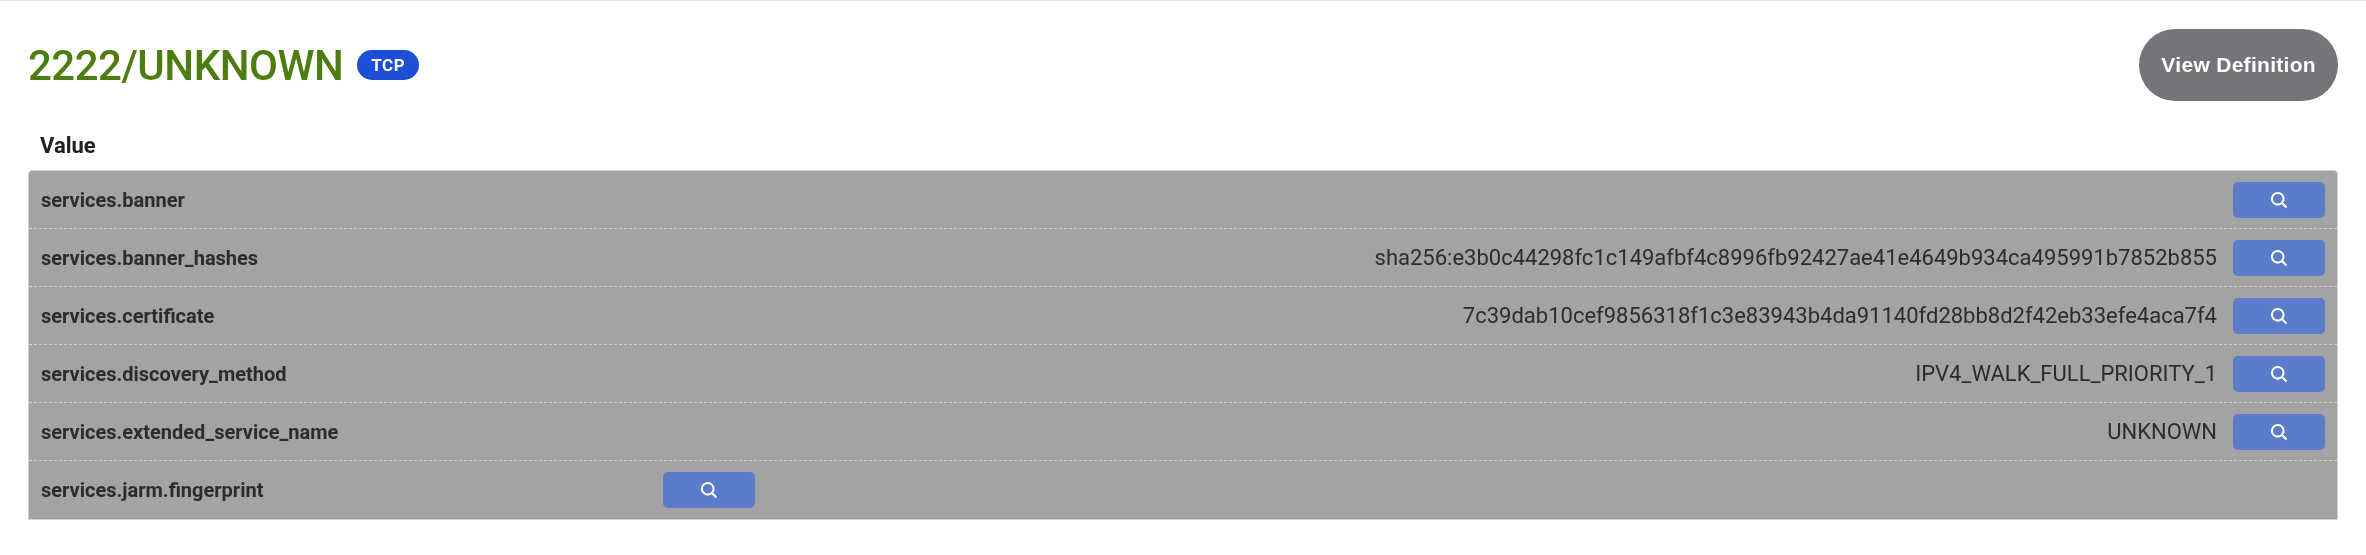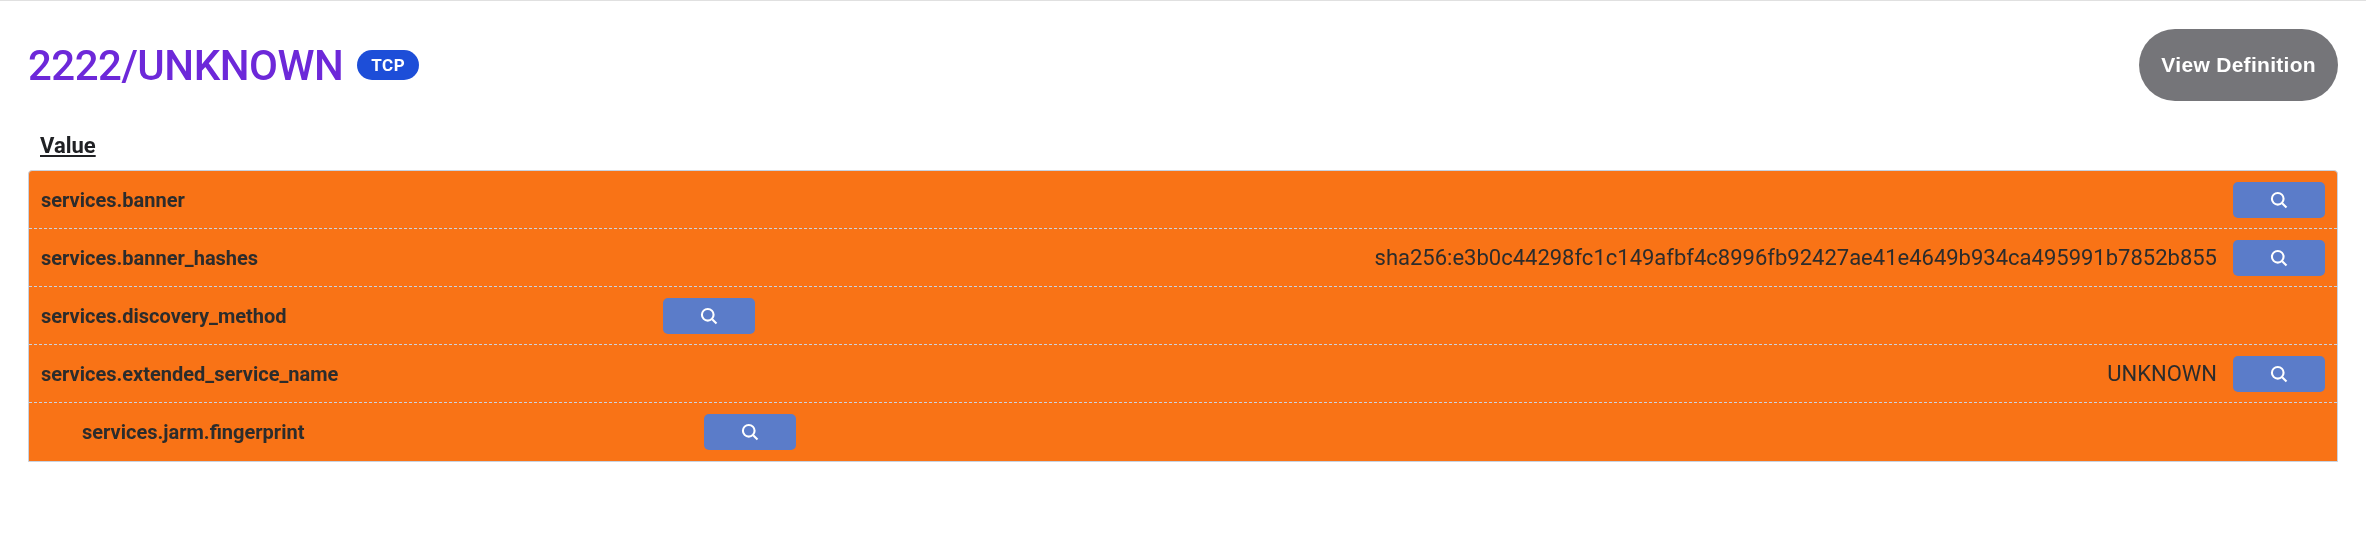--- a/index.html
+++ b/index.html
@@ -32,21 +32,21 @@
     }
     .title-group {
       display: flex;
       align-items: center;
       gap: 14px;
     }
     .page-title {
       font-size: 42px;
       font-weight: 500;
       letter-spacing: -0.5px;
-      color: #6d28d9;
+      color: #4d7c0f;
     }
     .protocol-badge {
       display: inline-flex;
       align-items: center;
       justify-content: center;
       background: #1d4ed8;
       color: #ffffff;
       font-size: 17px;
       font-weight: 700;
       padding: 5px 14px;
@@ -72,38 +72,36 @@
       width: 618px;
       font-size: 22px;
       font-weight: 700;
       color: #202124;
     }
     .th-val {
       flex: 1;
       font-size: 22px;
       font-weight: 700;
       color: #202124;
-      text-decoration: underline;
     }
     .table-body {
       border: 1px solid #c9d2df;
       border-radius: 4px 4px 0 0;
       overflow: hidden;
-      background: #f97316;
+      background: #a3a3a3;
     }
     .row {
       display: flex;
       align-items: center;
       padding: 10px 12px;
       border-bottom: 1px dashed #c9d2df;
       min-height: 58px;
     }
     .row:last-child {
       border-bottom: none;
-      margin-left: 41px;
     }
     .cell-attr {
       width: 618px;
       font-size: 20px;
       font-weight: 700;
       color: #2c2c2c;
       white-space: nowrap;
       overflow: hidden;
       text-overflow: ellipsis;
     }
@@ -181,23 +179,36 @@
       <div class="cell-action">
         <button class="search-btn">
           <svg viewBox="0 0 24 24">
               <circle cx="10.5" cy="10.5" r="7"></circle>
               <line x1="21" y1="21" x2="15.8" y2="15.8"></line>
             </svg>
         </button>
       </div>
     </div>
 
+    <div class="row">
+      <div class="cell-attr">services.certificate</div>
+      <div class="cell-val">7c39dab10cef9856318f1c3e83943b4da91140fd28bb8d2f42eb33efe4aca7f4</div>
+      <div class="cell-action">
+        <button class="search-btn">
+          <svg viewBox="0 0 24 24">
+              <circle cx="10.5" cy="10.5" r="7"></circle>
+              <line x1="21" y1="21" x2="15.8" y2="15.8"></line>
+            </svg>
+        </button>
+      </div>
+    </div>
 
     <div class="row">
       <div class="cell-attr">services.discovery_method</div>
+      <div class="cell-val">IPV4_WALK_FULL_PRIORITY_1</div>
       <div class="cell-action">
         <button class="search-btn">
           <svg viewBox="0 0 24 24">
               <circle cx="10.5" cy="10.5" r="7"></circle>
               <line x1="21" y1="21" x2="15.8" y2="15.8"></line>
             </svg>
         </button>
       </div>
     </div>
 

